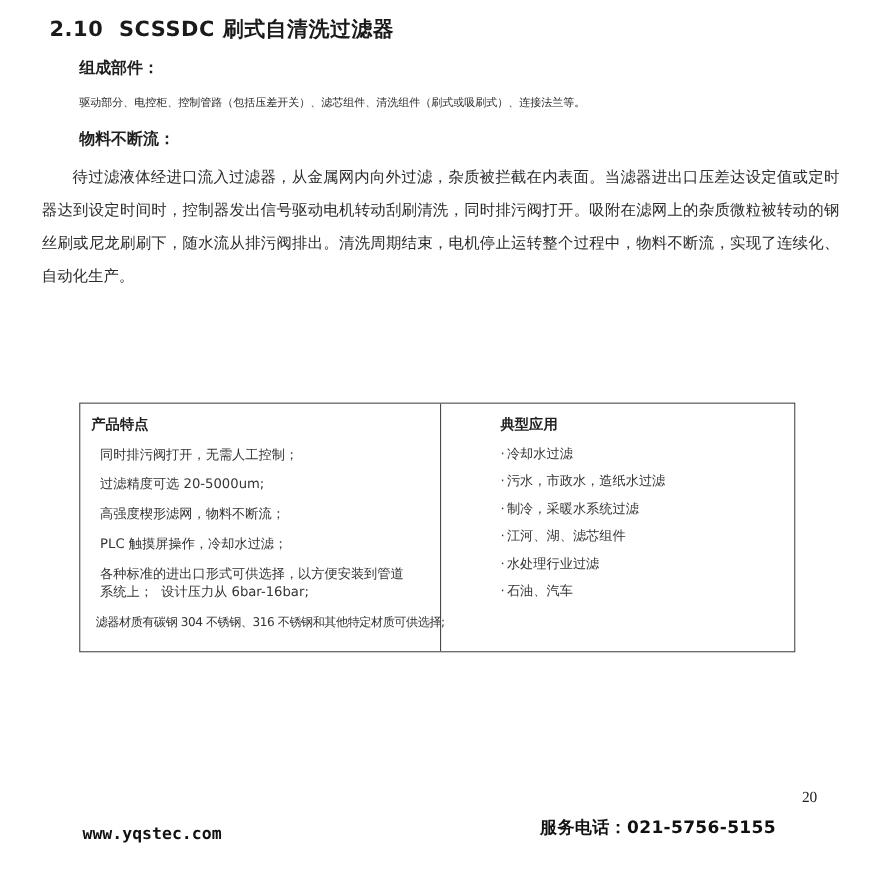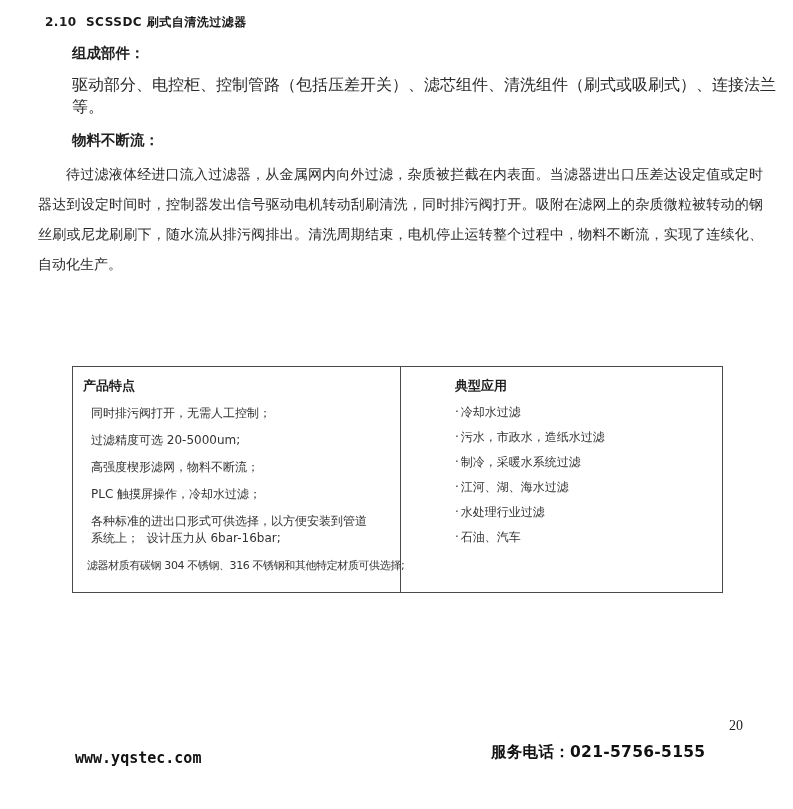--- a/index.html
+++ b/index.html
@@ -11,21 +11,21 @@
     position: relative;
     overflow: hidden;
   }
   .page {
     position: relative;
     width: 793px; height: 809px;
     background: #ffffff;
   }
   .section-title {
     margin: 14px 12px 0 45px;
-    font-size: 12px;
+    font-size: 19px;
     font-weight: bold;
     color: #1a1a1a;
     white-space: pre;
     letter-spacing: 0.5px;
   }
   .para {
     margin: 13px 30px 0 38px;
     font-size: 14px;
     line-height: 29px;
     text-align: justify;
@@ -34,21 +34,21 @@
   }
   .sub-heading {
     margin: 11px 0 0 72px;
     font-size: 14.5px;
     font-weight: bold;
     line-height: 22px;
     color: #1f1f1f;
   }
   .plain-line {
     margin: 10px 0 0 72px;
-    font-size: 16px;
+    font-size: 10px;
     line-height: 22px;
     color: #2b2b2b;
   }
   .para-principle {
     margin: 8px 30px 0 38px;
     font-size: 14px;
     line-height: 30px;
     text-align: justify;
     text-indent: 2em;
     color: #2b2b2b;
@@ -140,21 +140,21 @@
       <div class="feat-item">PLC 触摸屏操作，冷却水过滤；</div>
       <div class="feat-item">各种标准的进出口形式可供选择，以方便安装到管道
 系统上；  设计压力从 6bar-16bar;</div>
       <div class="feat-item tight">滤器材质有碳钢 304 不锈钢、316 不锈钢和其他特定材质可供选择;</div>
     </div>
     <div class="spec-col applications">
       <div class="col-header">典型应用</div>
       <div class="app-item"><span class="bullet">·</span><span>冷却水过滤</span></div>
       <div class="app-item"><span class="bullet">·</span><span>污水，市政水，造纸水过滤</span></div>
       <div class="app-item"><span class="bullet">·</span><span>制冷，采暖水系统过滤</span></div>
-      <div class="app-item"><span class="bullet">·</span><span>江河、湖、海水过滤</span></div>
+      <div class="app-item"><span class="bullet">·</span><span>江河、湖、滤芯组件</span></div>
       <div class="app-item"><span class="bullet">·</span><span>水处理行业过滤</span></div>
       <div class="app-item"><span class="bullet">·</span><span>石油、汽车</span></div>
     </div>
   </div>
 
   <div class="footer-website">www.yqstec.com</div>
   <div class="footer-phone">服务电话：021-5756-5155</div>
   <div class="page-number">20</div>
 
 </div>

